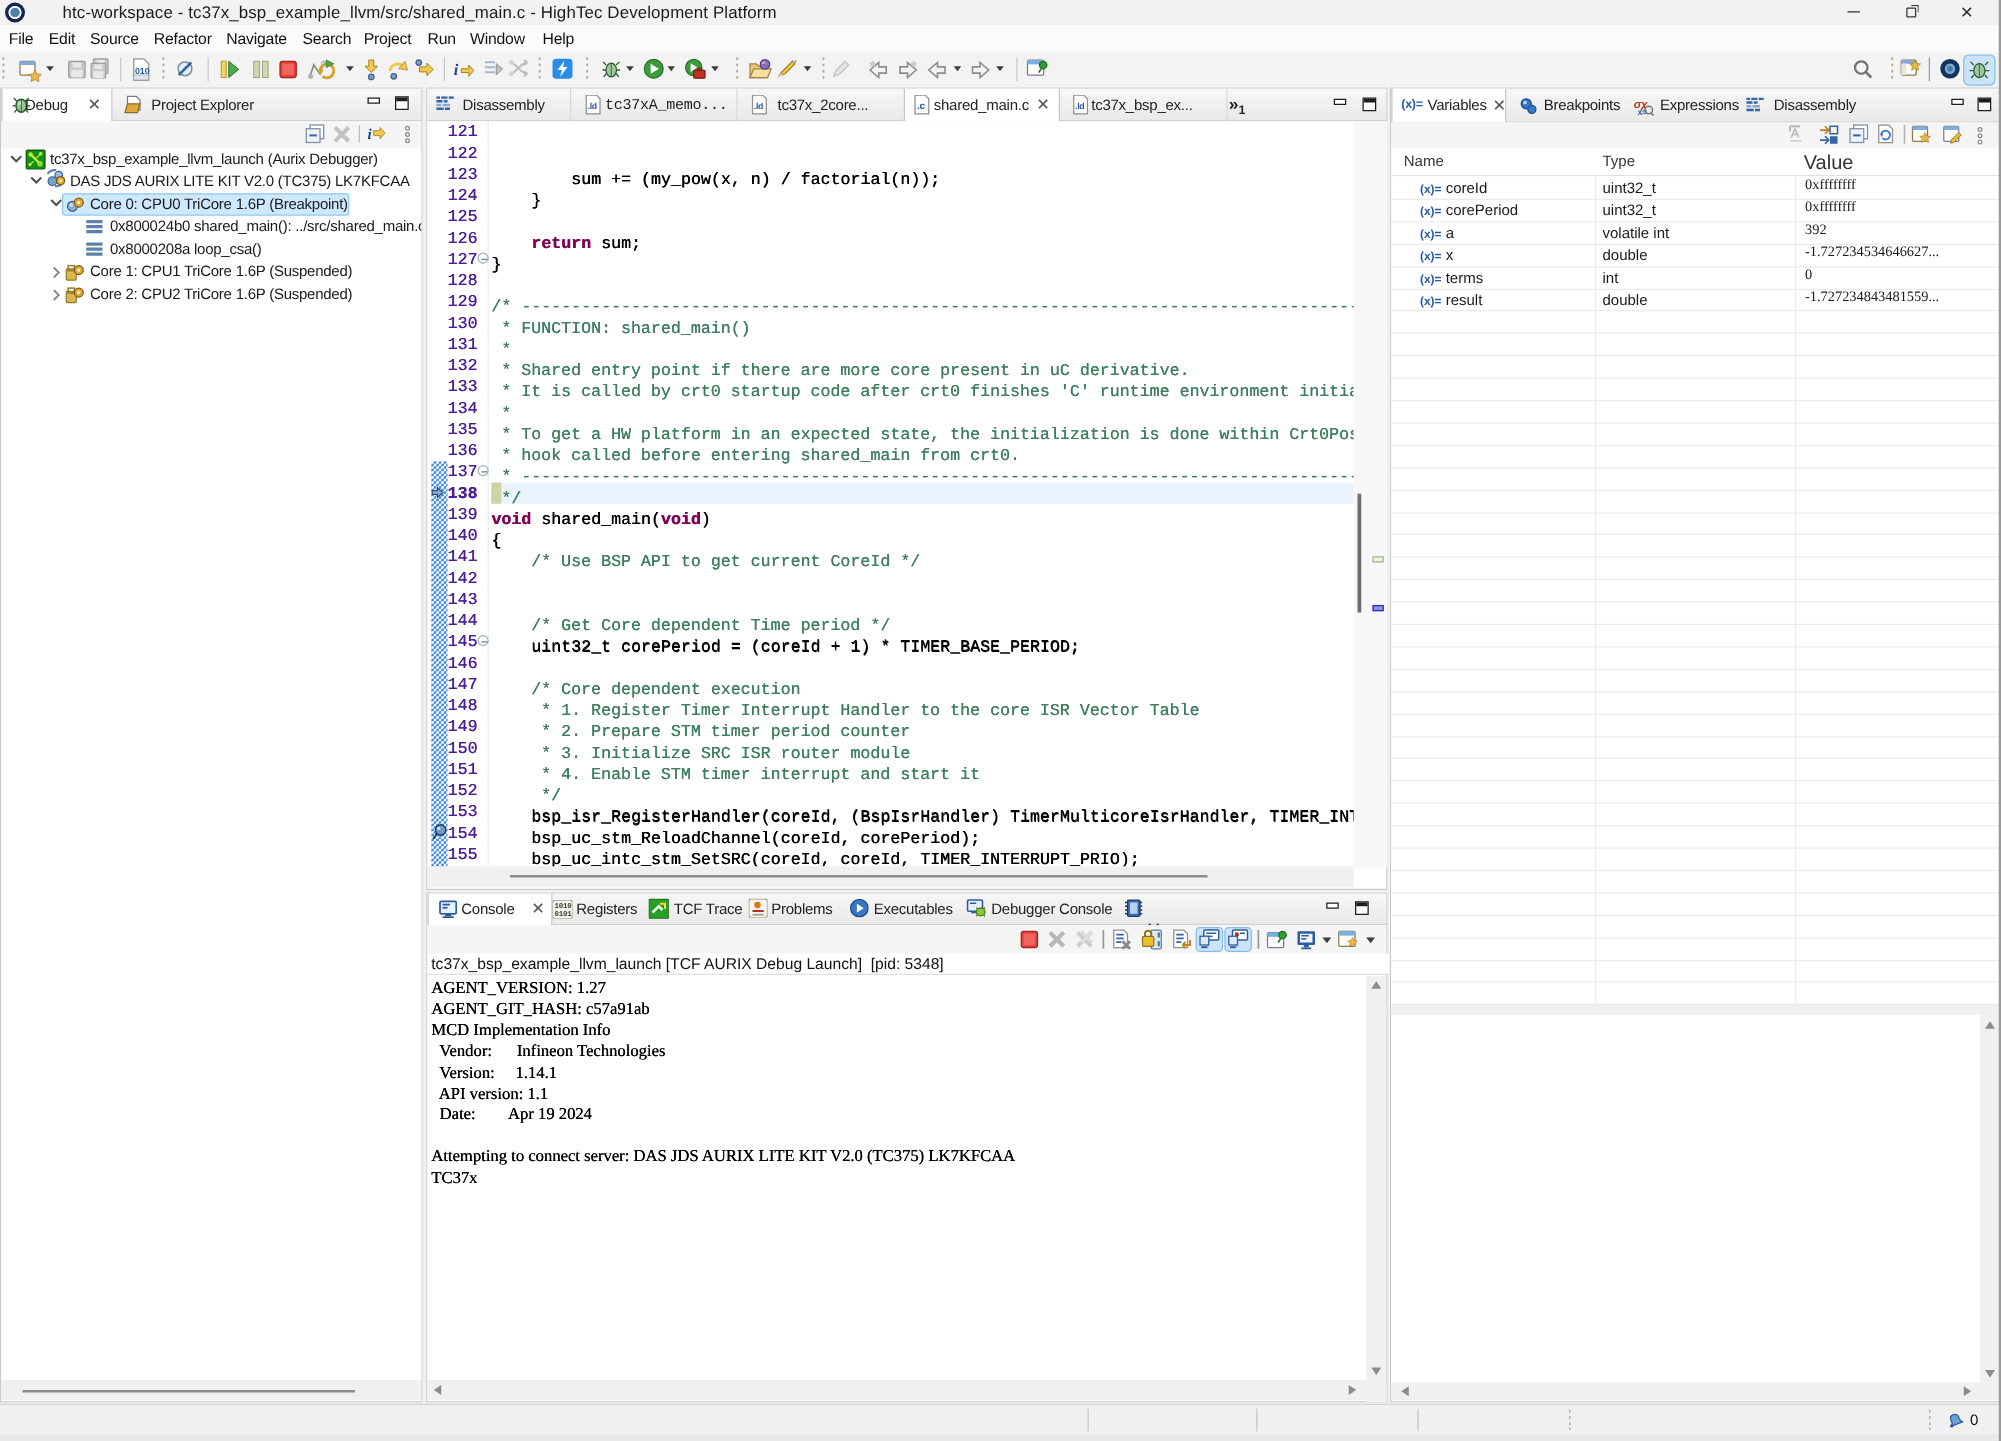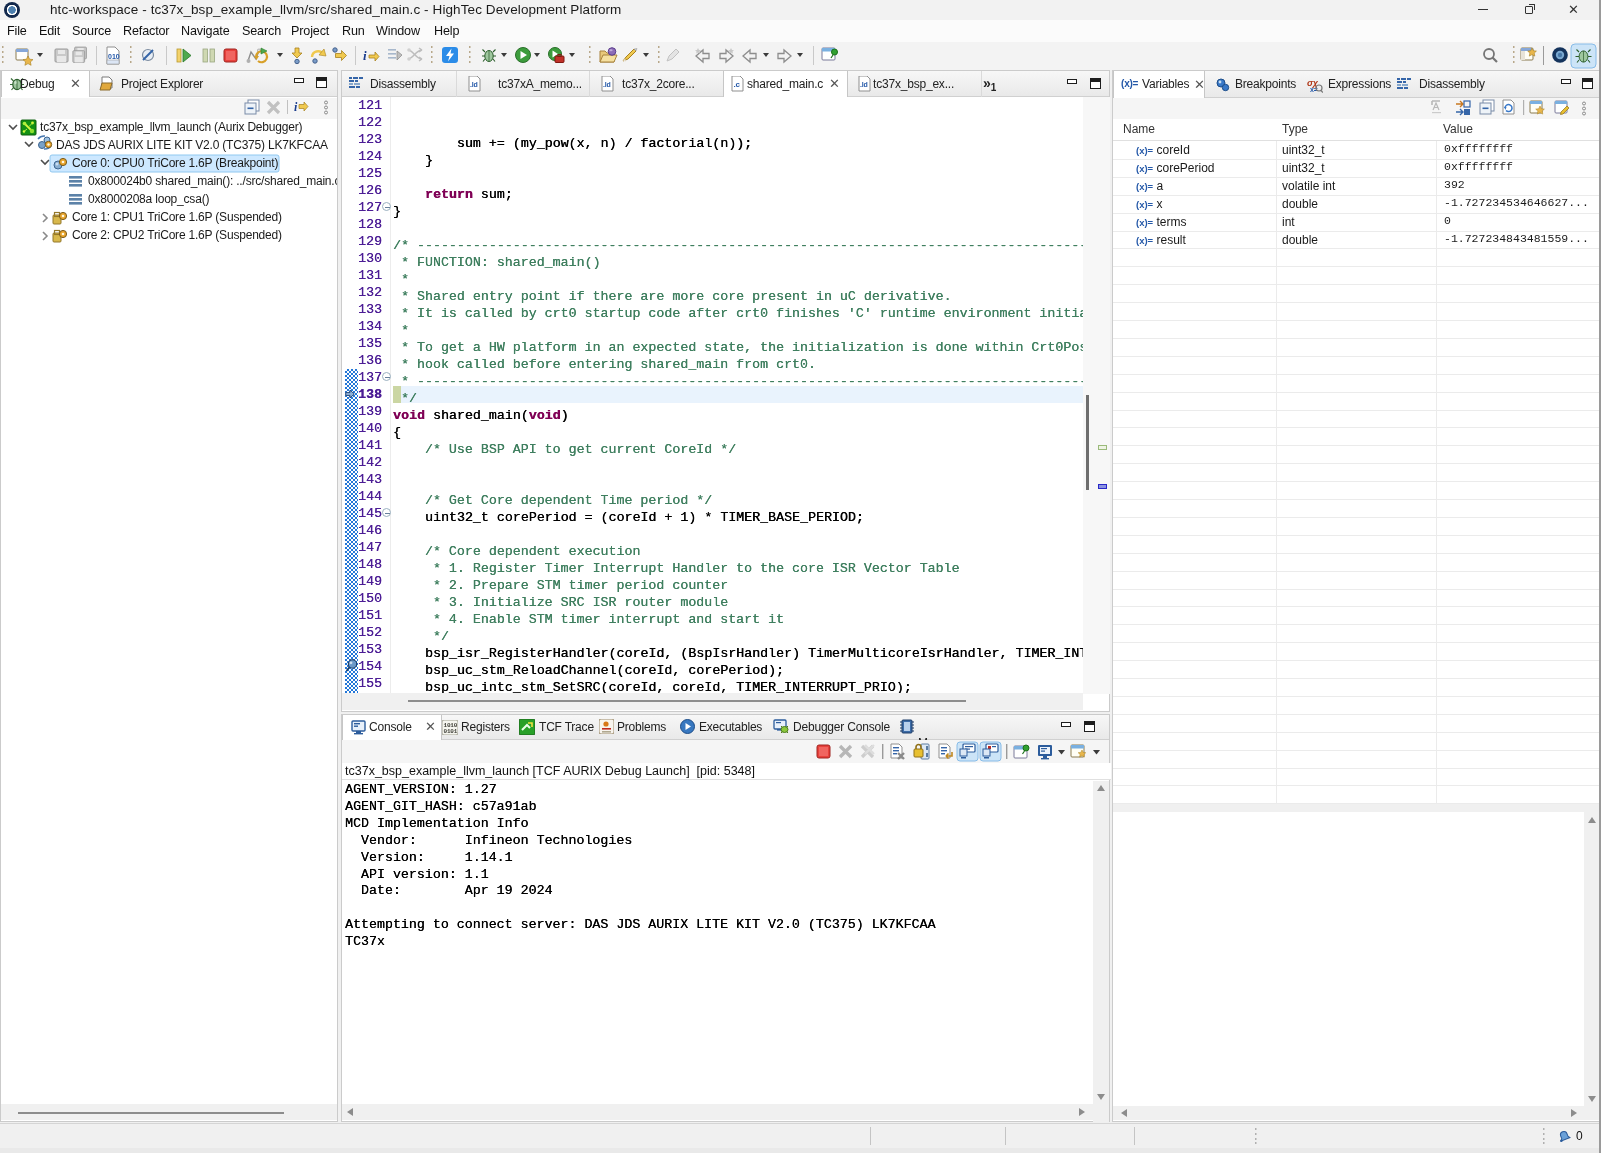--- a/index.html
+++ b/index.html
@@ -1,19 +1,19 @@
 <!DOCTYPE html>
 <html><head>
 <meta charset="utf-8">
 <style>
   * { margin:0; padding:0; box-sizing:border-box; }
   html,body { width:1601px; height:1153px; overflow:hidden; }
   body { font-family:"Liberation Sans", sans-serif; background:#f0f0f0; position:relative; }
   .abs { position:absolute; }
-  .mono { font-family:Liberation Mono, monospace; }
+  .mono { font-family:Liberation Serif, serif; }
   
   #titlebar { left:0; top:0; width:1601px; height:20px; background:#f2f2f2; }
   #titletext { left:50px; top:2px; font-size:13.5px; letter-spacing:0.1px; color:#1a1a1a; }
   #menubar { left:0; top:20px; width:1601px; height:22px; background:#fbfbfb; }
   .menuitem { position:absolute; top:24px; font-size:12.6px; letter-spacing:-0.15px; color:#111; }
   #toolbar { left:0; top:42px; width:1601px; height:28px; background:#f3f3f3; }
   
   .panel { position:absolute; background:#ffffff; border:1px solid #cbcbcb; }
   .tabbar { position:absolute; left:0; top:0; right:0; height:26px;
             background:linear-gradient(#f7f7f7,#e9e9e9); border-bottom:1px solid #d0d0d0; }
@@ -422,21 +422,21 @@
             <rect x="7" y="9" width="4" height="2"></rect>
           </g>
         </svg>
       <span class="abs" style="left:28px;top:6px;">Disassembly</span>
     </div>
     <div class="tab" style="left:114px;width:133px;border-left:1px solid #dadada;">
       <svg class="abs" style="left:11px;top:5px;" width="13" height="16" viewBox="0 0 13 16">
           <path d="M1 0 h8 l3 3 v12 h-11 z" fill="#fff" stroke="#8f8f8f"></path>
           <text x="2" y="11" font-size="7" font-weight="bold" fill="#2458a8" font-family="Liberation Sans">.ld</text>
         </svg>
-      <span class="abs" style="left:41px;top:6px;">tc37xA_memo...</span>
+      <span class="abs" style="left:27px;top:6px;font-family:Liberation Mono, monospace;">tc37xA_memo...</span>
     </div>
     <div class="tab" style="left:247px;width:134px;border-left:1px solid #dadada;">
       <svg class="abs" style="left:11px;top:5px;" width="13" height="16" viewBox="0 0 13 16">
           <path d="M1 0 h8 l3 3 v12 h-11 z" fill="#fff" stroke="#8f8f8f"></path>
           <text x="2" y="11" font-size="7" font-weight="bold" fill="#2458a8" font-family="Liberation Sans">.ld</text>
         </svg>
       <span class="abs" style="left:32px;top:6px;">tc37x_2core...</span>
     </div>
     <div class="tab sel" style="left:381px;width:125px;">
       <svg class="abs" style="left:7px;top:5px;" width="13" height="16" viewBox="0 0 13 16">
@@ -817,21 +817,21 @@
           <circle cx="3" cy="1.5" r="1.5"></circle>
           <circle cx="3" cy="6.5" r="1.5"></circle>
           <circle cx="3" cy="11.5" r="1.5"></circle>
         </g>
     </svg>
   </div>
 
   <div class="abs" style="left:0;top:48px;width:487px;height:22px;background:#ffffff;border-bottom:1px solid #e0e0e0;">
     <span class="abs" style="left:10px;top:3px;font-size:12px;color:#333;">Name</span>
     <span class="abs" style="left:169px;top:3px;font-size:12px;color:#333;">Type</span>
-    <span class="abs" style="left:330px;top:3px;font-size:12px;color:#333;">Value</span>
+    <span class="abs" style="left:330px;top:3px;font-size:16px;color:#333;">Value</span>
   </div>
   <div class="abs" id="vargrid" style="left:0;top:70px;width:487px;height:663px;background:#fff;">
     <div class="abs" style="left:163px;top:0;width:1px;height:663px;background:#ebebeb;"></div>
     <div class="abs" style="left:323px;top:0;width:1px;height:663px;background:#ebebeb;"></div>
     <div class="abs" style="left:0;top:17.9px;width:487px;height:1px;background:#ebebeb;"></div>
     <div class="abs" style="left:0;top:35.8px;width:487px;height:1px;background:#ebebeb;"></div>
     <div class="abs" style="left:0;top:53.7px;width:487px;height:1px;background:#ebebeb;"></div>
     <div class="abs" style="left:0;top:71.6px;width:487px;height:1px;background:#ebebeb;"></div>
     <div class="abs" style="left:0;top:89.5px;width:487px;height:1px;background:#ebebeb;"></div>
     <div class="abs" style="left:0;top:107.4px;width:487px;height:1px;background:#ebebeb;"></div>

